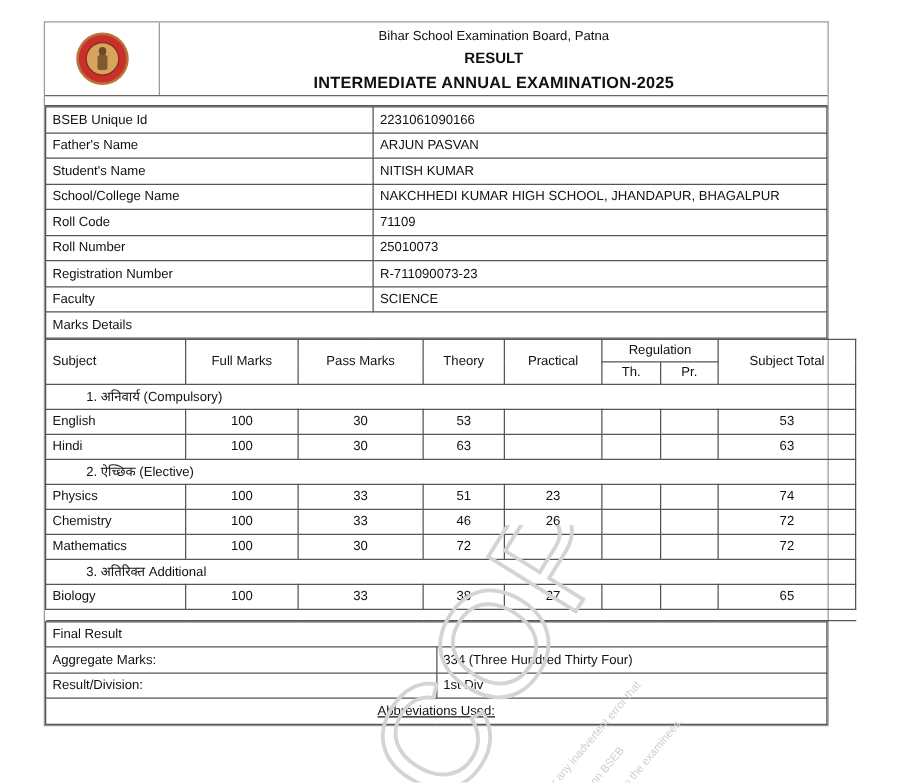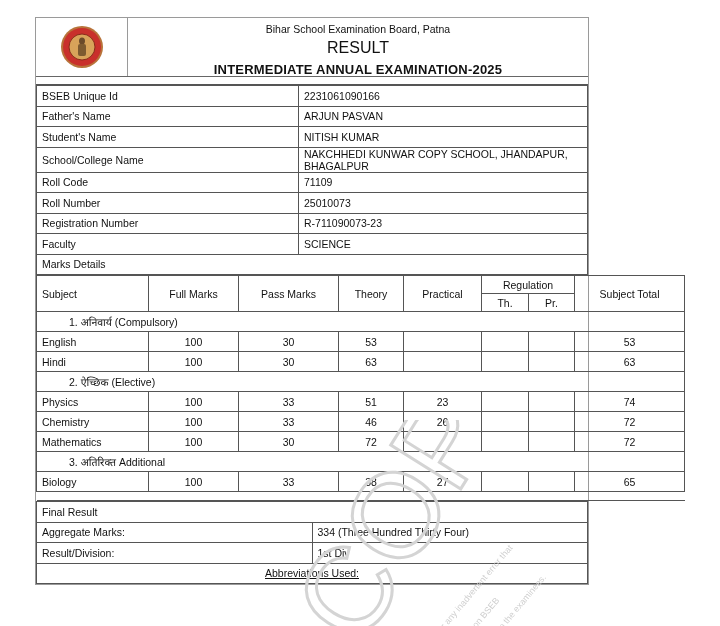--- a/index.html
+++ b/index.html
@@ -1,24 +1,24 @@
 <!DOCTYPE html>
 <html><head>
 <meta charset="utf-8">
 <style>
   html, body { margin: 0; padding: 0; background: #ffffff; }
   body { width: 720px; height: 626px; position: relative; overflow: hidden;
          font-family: "Liberation Sans", "DejaVu Sans", sans-serif; color: #111; }
-  .sheet { position: absolute; left: 35px; top: 17px; width: 554px; }
+  .sheet { position: absolute; left: 35px; top: 17px; width: 628px; }
   .frame { border: 1px solid #9a9a9a; }
   .header { display: flex; height: 58px; border-bottom: 1px solid #666; }
   .logo-cell { width: 91px; border-right: 1px solid #9a9a9a; display: flex; align-items: center; justify-content: center; }
   .title-cell { flex: 1; text-align: center; }
   .board { font-size: 10.5px; margin-top: 5px; }
-  .result { font-size: 16px; font-weight: normal; margin-top: 4px; }
+  .result { font-size: 12px; font-weight: bold; margin-top: 4px; }
   .exam { font-size: 13px; font-weight: bold; margin-top: 5px; letter-spacing: 0.2px; }
   .gap-row { height: 7px; border-bottom: 1px solid #555; }
   table { border-collapse: collapse; width: 100%; table-layout: fixed; }
   td, th { border: 1px solid #555; font-size: 10.5px; padding: 0 5px; height: 19px; font-weight: normal; }
   .info td { height: 19.5px; }
   .info td.k { width: 251px; }
   .marks td { text-align: center; }
   .marks td.sub { text-align: left; }
   .marks .hdr td { height: 17px; }
   .sec td { text-align: left; padding-left: 32px; }
@@ -58,21 +58,21 @@
       <tr>
             <td class="k">Father's Name</td>
             <td>ARJUN PASVAN</td>
           </tr>
       <tr>
             <td class="k">Student's Name</td>
             <td>NITISH KUMAR</td>
           </tr>
       <tr>
             <td class="k">School/College Name</td>
-            <td>NAKCHHEDI KUNWAR COPY SCHOOL, JHANDAPUR, BHAGALPUR</td>
+            <td>NAKCHHEDI KUMAR HIGH SCHOOL, JHANDAPUR, BHAGALPUR</td>
           </tr>
       <tr>
             <td class="k">Roll Code</td>
             <td>71109</td>
           </tr>
       <tr>
             <td class="k">Roll Number</td>
             <td>25010073</td>
           </tr>
       <tr>

